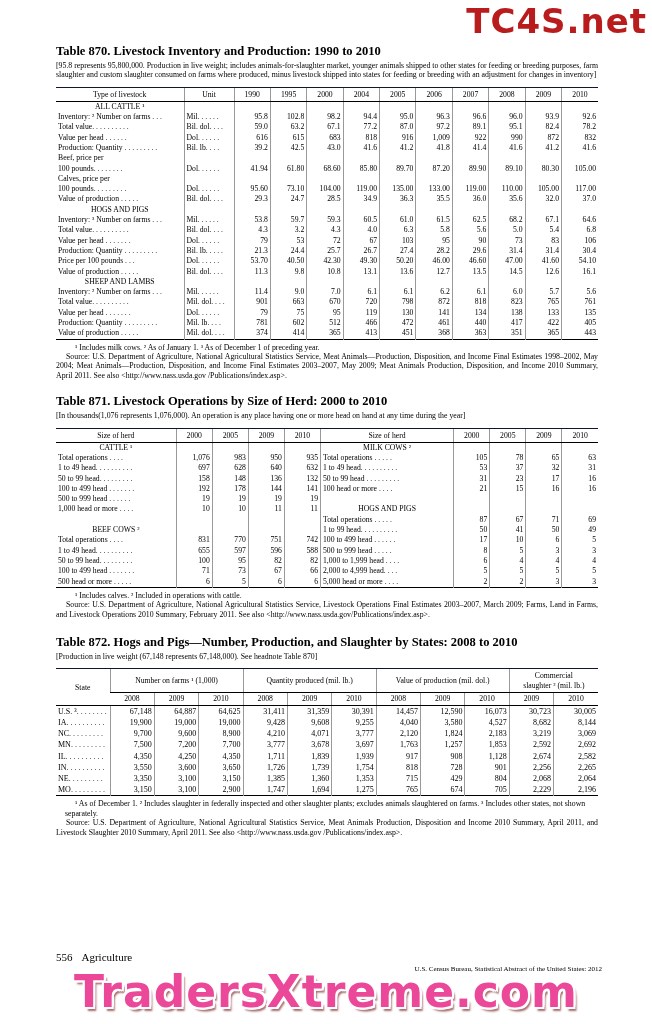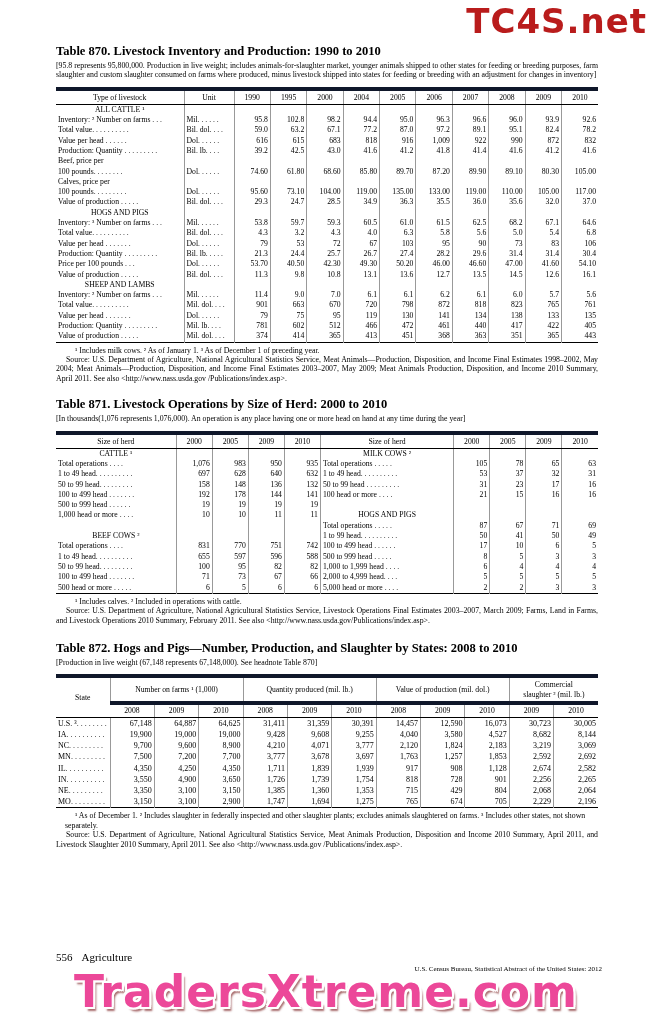--- a/index.html
+++ b/index.html
@@ -10,21 +10,21 @@
   .ttl870{margin-top:44px;}
   .ttl871{margin-top:14px;}
   .ttl872{margin-top:16px;}
   .headnote{font-size:7.8px;line-height:9.4px;margin:3px 0 0 0;text-align:justify;}
   .fn{font-size:7.8px;line-height:9.4px;margin:3px 0 0 9px;text-indent:10px;}
   .src{font-size:7.8px;line-height:9.4px;margin:0;text-indent:10px;text-align:justify;}
   .t{border-collapse:collapse;table-layout:fixed;width:100%;margin-top:7px;border-bottom:1px solid #000;}
   .t td,.t th{border-left:1px solid #999;font-size:7.7px;line-height:10.3px;height:10.3px;
               padding:0 2px;overflow:hidden;white-space:nowrap;vertical-align:bottom;font-weight:normal;}
   .t td:first-child,.t th:first-child{border-left:none;}
-  .t thead th{border-top:4px solid #0f172a;border-bottom:1px solid #000;text-align:center;height:13px;line-height:13px;vertical-align:middle;}
+  .t thead th{border-top:1px solid #0f172a;border-bottom:1px solid #000;text-align:center;height:13px;line-height:13px;vertical-align:middle;}
   .num{text-align:right;padding-right:3px;}
   .lbl{text-align:left;padding-left:3px;}
   .ind1{padding-left:9px;}
   .ind2{padding-left:14px;}
   .sec{text-align:center;}
   .bold{font-weight:bold;}
   .mid{border-left:1px solid #000;}
   .t872 td{height:11.2px;line-height:11.2px;font-size:8px;}
   .t872 thead th{border-bottom:1px solid #000;}
   .t872 thead th.grp{white-space:normal;line-height:9.2px;height:auto;padding:2px 13px;vertical-align:middle;margin-top:8px;}
@@ -162,21 +162,21 @@
             <td class="num"></td>
             <td class="num"></td>
             <td class="num"></td>
             <td class="num"></td>
             <td class="num"></td>
             <td class="num"></td>
           </tr>
           <tr>
             <td class="lbl ind2">100 pounds. . . . . . . .</td>
             <td class="unit">Dol. . . . . .</td>
-            <td class="num">74.60</td>
+            <td class="num">41.94</td>
             <td class="num">61.80</td>
             <td class="num">68.60</td>
             <td class="num">85.80</td>
             <td class="num">89.70</td>
             <td class="num">87.20</td>
             <td class="num">89.90</td>
             <td class="num">89.10</td>
             <td class="num">80.30</td>
             <td class="num">105.00</td>
           </tr>
@@ -718,21 +718,21 @@
             <td class="num">1,939</td>
             <td class="num">917</td>
             <td class="num">908</td>
             <td class="num">1,128</td>
             <td class="num">2,674</td>
             <td class="num">2,582</td>
           </tr>
           <tr>
             <td class="lbl">IN. . . . . . . . . .</td>
             <td class="num">3,550</td>
-            <td class="num">4,900</td>
+            <td class="num">3,600</td>
             <td class="num">3,650</td>
             <td class="num">1,726</td>
             <td class="num">1,739</td>
             <td class="num">1,754</td>
             <td class="num">818</td>
             <td class="num">728</td>
             <td class="num">901</td>
             <td class="num">2,256</td>
             <td class="num">2,265</td>
           </tr>

